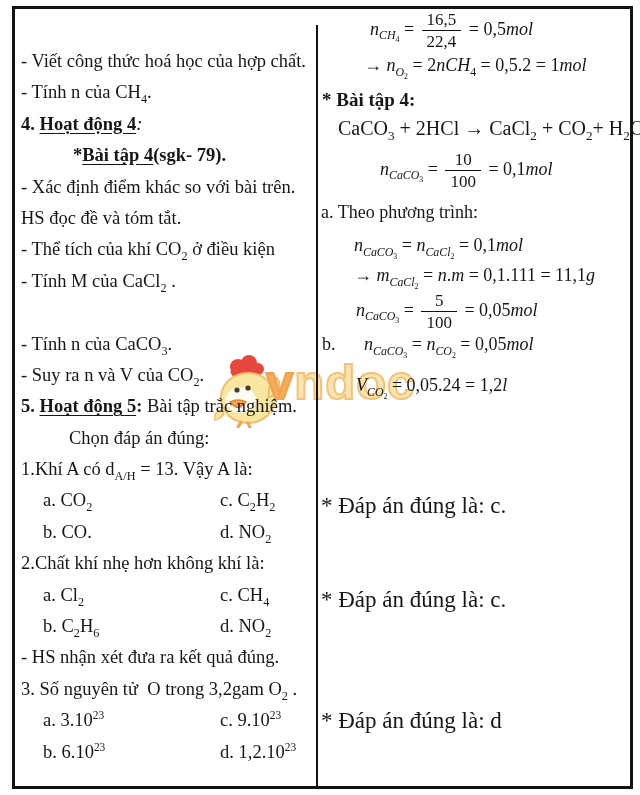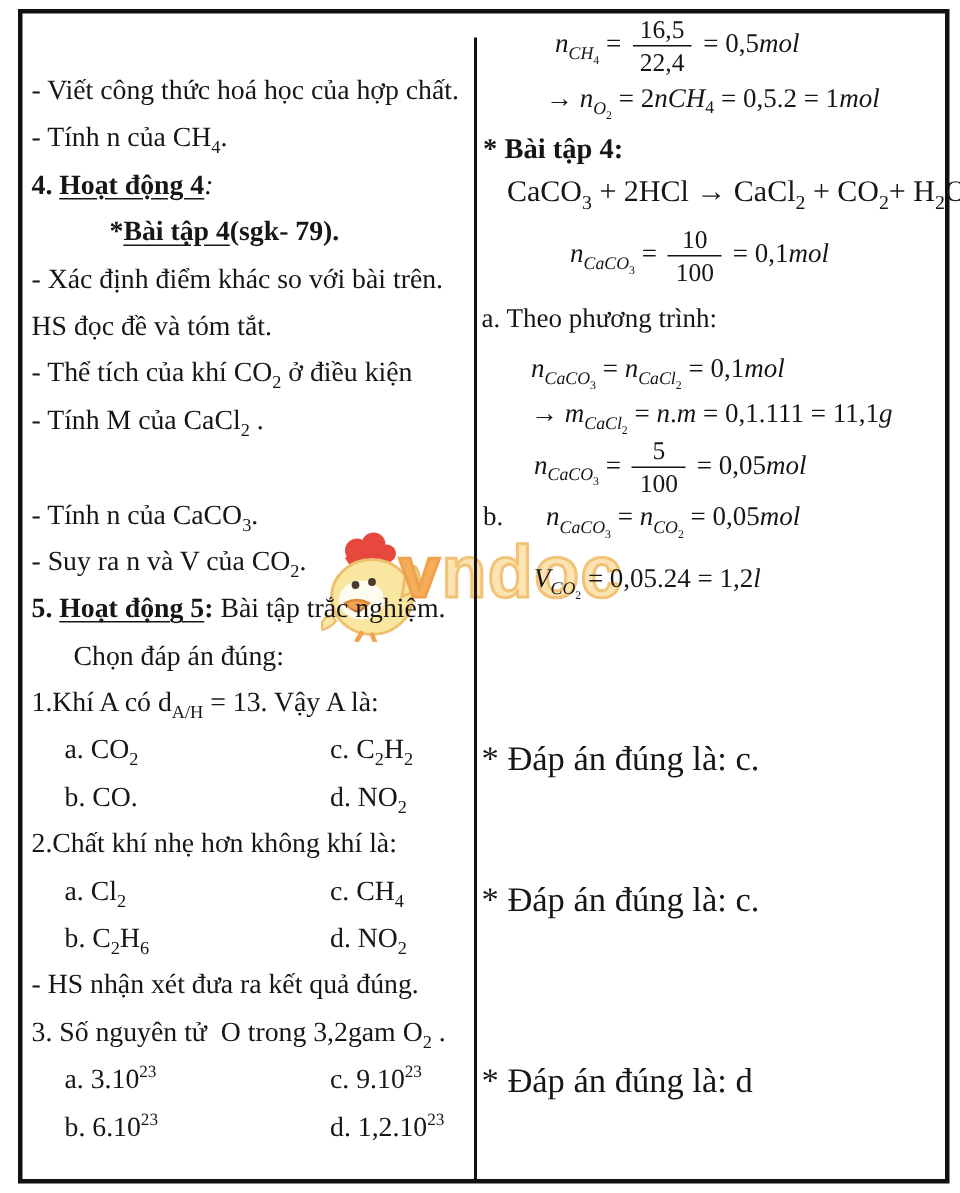--- a/index.html
+++ b/index.html
@@ -21,21 +21,21 @@
            border:3px solid #111; display:grid; grid-template-columns:303px 1fr;
            z-index:1; background:transparent; }
   .cell { position:relative; }
   .cell.left { border-right:2px solid #111; padding-top:21px; font-size:18.5px;margin-top:16px; }
   .cell.right { font-size:18px; }
 
   
   .line { position:relative; height:31.4px; line-height:31.4px; white-space:nowrap; padding-left:6px; }
   .line u, .line b u { text-underline-offset:3px; }
   .ind40 { padding-left:58px; }
-  .ind45 { padding-left:34px; }
+  .ind45 { padding-left:54px; }
   .oa { position:absolute; left:28px; }
   .oc { position:absolute; left:205px; }
   sub { font-size:66%; line-height:0; }
   sup { font-size:62%; line-height:0; }
 
   
   .rblk { position:absolute; white-space:nowrap; }
   .fm i { font-style:italic; }
   .frac { display:inline-block; text-align:center; vertical-align:middle; margin:0 3px; font-size:17px; }
   .frac .nu { display:block; border-bottom:1.5px solid #111; padding:0 5px; line-height:1.25; }

